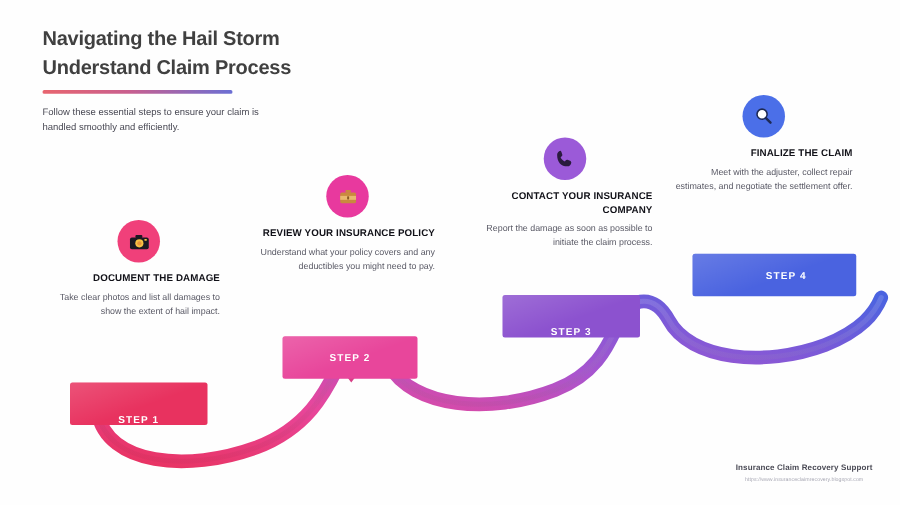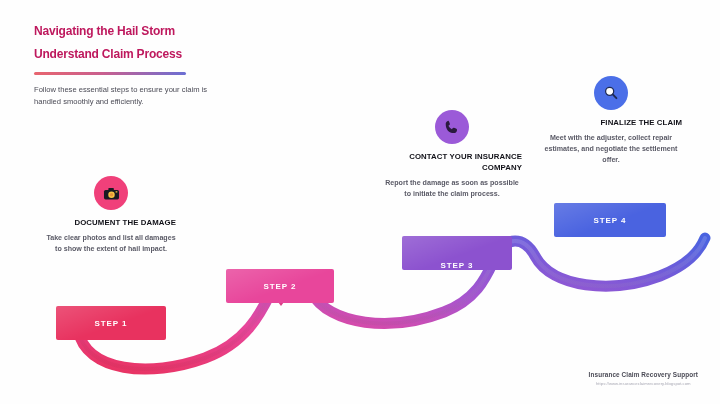--- a/index.html
+++ b/index.html
@@ -23,23 +23,23 @@
   }
 
   
   #header {
     position: absolute;
     left: 34px;
     top: 20px;
     width: 320px;
   }
   .title-line {
-    font-size: 12px;
-    font-weight: bold;
-    color: #be185d;
+    font-size: 16px;
+    font-weight: bold;
+    color: #404040;
     letter-spacing: -0.2px;
     line-height: 23px;
     white-space: nowrap;
   }
   #title-rule {
     margin-top: 6px;
     width: 152px;
     height: 2.5px;
     background: linear-gradient(90deg, #e8656f 0%, #c95f8e 45%, #6b6fd4 100%);
     border-radius: 2px;
@@ -82,22 +82,21 @@
     color: #111118;
     text-align: right;
     line-height: 11px;
     letter-spacing: 0.1px;
   }
   .step-desc {
     margin-top: 5px;
     font-size: 7.1px;
     line-height: 11px;
     color: #5a5a66;
-    text-align: center;
-    font-weight: bold;
+    text-align: right;
   }
   .step-box {
     position: absolute;
     height: 34px;
     border-radius: 2px;
     display: flex;
     align-items: center;
     justify-content: center;
     color: #ffffff;
     font-size: 8px;
@@ -183,25 +182,37 @@
         <rect x="2.5" y="7.5" width="19" height="12" rx="2" fill="#1a1a22"></rect>
         <rect x="8" y="5" width="7" height="3" rx="1" fill="#1a1a22"></rect>
         <circle cx="12" cy="13.5" r="4.1" fill="#f7c244"></circle>
         <circle cx="12" cy="13.5" r="2.2" fill="#e8963a"></circle>
         <rect x="17" y="9.2" width="2.6" height="1.6" rx="0.6" fill="#f7c244"></rect>
       </svg>
     </div>
     <div class="step-heading">DOCUMENT THE DAMAGE</div>
     <div class="step-desc">Take clear photos and list all damages to show the extent of hail impact.</div>
   </div>
-  <div class="step-box" style="left:56px; top:306px; width:110px; background:#e8325f;">
+  <div class="step-box" style="left:56px; top:306px; width:110px; background:#e8325f;align-items:flex-end;">
     <div class="sheen"></div>
     <span class="lbl">STEP 1</span>
   </div>
 
+  <div class="step" style="left:208px; top:140px; width:140px;">
+    <div class="step-circle" style="background:#e8399e;">
+      <svg width="19" height="19" viewBox="0 0 24 24">
+        <rect x="4" y="7.5" width="16" height="11" rx="1.6" fill="#c98a3e"></rect>
+        <rect x="4" y="11" width="16" height="4" fill="#e8b96e"></rect>
+        <rect x="9.3" y="5" width="5.4" height="2.8" rx="1" fill="#c98a3e"></rect>
+        <rect x="11" y="11.4" width="2" height="3.2" rx="0.5" fill="#8a5c22"></rect>
+      </svg>
+    </div>
+    <div class="step-heading">REVIEW YOUR INSURANCE POLICY</div>
+    <div class="step-desc">Understand what your policy covers and any deductibles you might need to pay.</div>
+  </div>
   <div class="step-box" style="left:226px; top:269px; width:108px; background:#e8469b;justify-content:center;">
     <div class="sheen"></div>
     <span class="lbl">STEP 2</span>
   </div>
 
   <div class="step" style="left:382px; top:110px; width:140px;">
     <div class="step-circle" style="background:#9b5ad8;">
       <svg width="18" height="18" viewBox="0 0 24 24">
         <path d="M6.6 3.5c1.0 0 1.6 .5 1.9 1.4l.9 2.6c.25 .75 .05 1.4-.6 1.9l-1.2 .9c.9 2.1 2.5 3.7 4.6 4.6l.9-1.2c.5-.65 1.15-.85 1.9-.6l2.6 .9c.9 .3 1.4 .9 1.4 1.9 0 2.3-1.9 4.2-4.2 4.2C8.2 20.1 3.9 15.8 3.9 7.7c0-2.3 1.9-4.2 4.2-4.2z" fill="#2a1a3e" transform="translate(-0.3,0)"></path>
       </svg>
@@ -218,21 +229,21 @@
     <div class="step-circle" style="background:#4b6fe8;">
       <svg width="18" height="18" viewBox="0 0 24 24">
         <circle cx="10.2" cy="9.8" r="5.4" fill="#ffffff"></circle>
         <circle cx="10.2" cy="9.8" r="5.4" fill="none" stroke="#1e2a55" stroke-width="1.7"></circle>
         <line x1="14.3" y1="13.9" x2="19.2" y2="18.8" stroke="#1e2a55" stroke-width="2.6" stroke-linecap="round"></line>
       </svg>
     </div>
     <div class="step-heading">FINALIZE THE CLAIM</div>
     <div class="step-desc">Meet with the adjuster, collect repair estimates, and negotiate the settlement offer.</div>
   </div>
-  <div class="step-box" style="left:554px; top:203px; width:112px; background:#4a63e0;">
+  <div class="step-box" style="left:554px; top:203px; width:112px; background:#4a63e0;padding-left:19px;">
     <div class="sheen"></div>
     <span class="lbl">STEP 4</span>
   </div>
 
   <div id="footer">
     <div id="footer-title">Insurance Claim Recovery Support</div>
     <div id="footer-url">https://www.insuranceclaimrecovery.blogspot.com</div>
   </div>
 
 </div>

